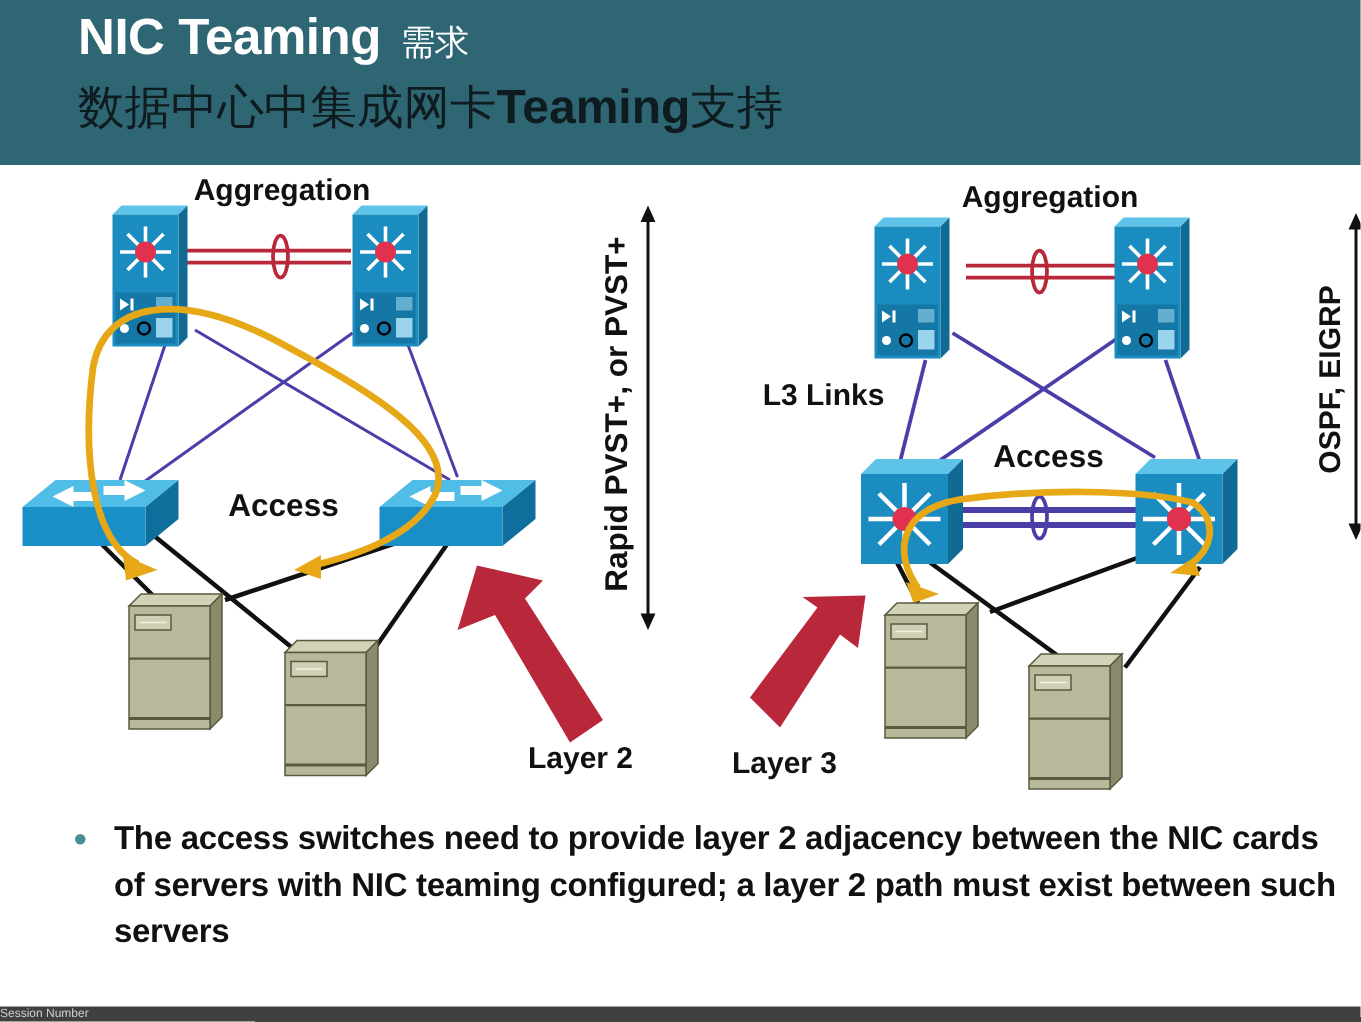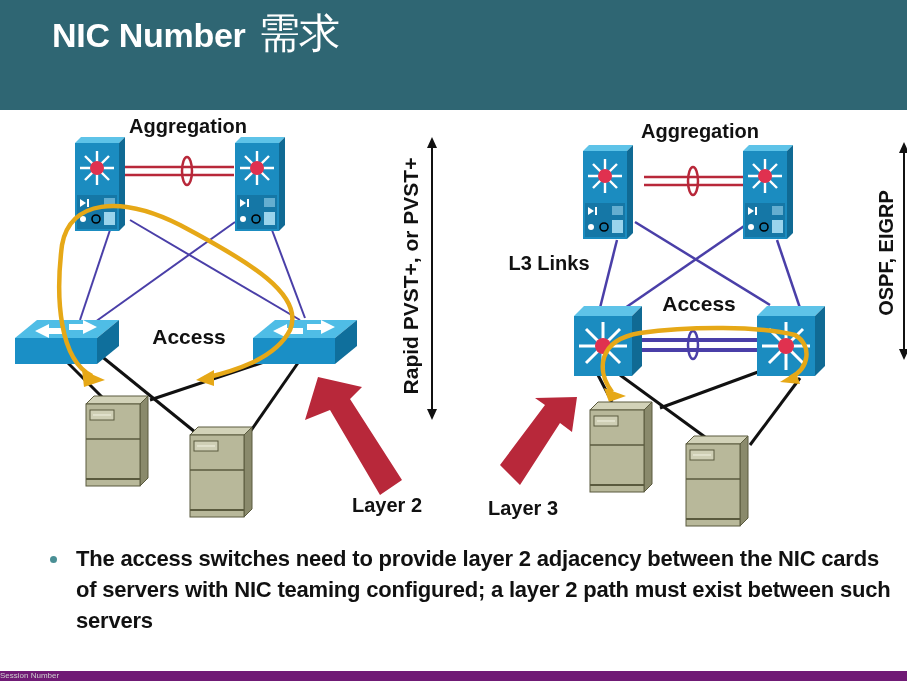--- a/index.html
+++ b/index.html
@@ -1,34 +1,35 @@
 <!DOCTYPE html>
 <html><head>
 <meta charset="utf-8">
 <style>
   html, body { margin:0; padding:0; }
   body { width:907px; height:681px; position:relative; overflow:hidden; background:#ffffff; font-family:"Liberation Sans", sans-serif; }
   .header { position:absolute; left:0; top:0; width:907px; height:110px; background:#2f6673; }
   .title1 { position:absolute; left:52px; top:6px; font-size:34px; font-weight:bold; color:#ffffff; white-space:nowrap; letter-spacing:-0.3px; }
-  .title1 .cjk { font-weight:normal; font-family:"DejaVu Sans", sans-serif; font-size:41px; margin-left:4px; }
+  .title1 .cjk { font-weight:normal; font-family:"DejaVu Sans", sans-serif; font-size:23px; margin-left:4px; }
   .title2 { position:absolute; left:52px; top:51px; font-size:31px; color:#0e1c20; white-space:nowrap; font-family:"DejaVu Sans", sans-serif; }
   .title2 b { font-family:"Liberation Sans", sans-serif; font-weight:bold; font-size:32px; }
   svg.diagram { position:absolute; left:0; top:110px; }
   .lbl { font-family:"Liberation Sans", sans-serif; font-weight:bold; fill:#111; }
   .bullet-area { position:absolute; left:50px; top:543px; width:840px; }
   .bullet-dot { position:absolute; left:0; top:13px; width:7px; height:7px; border-radius:50%; background:#4a8f95; }
   .bullet-text { position:absolute; left:26px; top:0; font-size:22px; font-weight:bold; color:#111; line-height:31px; width:820px; font-family:"Liberation Sans", sans-serif; letter-spacing:-0.2px; }
-  .footer { position:absolute; left:0; top:671px; width:907px; height:10px; background:#701a75; }
+  .footer { position:absolute; left:0; top:671px; width:907px; height:10px; background:#404040; }
   .footer span { position:absolute; left:0; top:0; font-size:8px; color:#cfcfcf; line-height:10px; }
 </style>
 </head>
 <body>
 
 <div class="header">
-  <div class="title1"><span>NIC Number</span> <span class="cjk">需求</span></div>
+  <div class="title1"><span>NIC Teaming</span> <span class="cjk">需求</span></div>
+  <div class="title2"><span>数据中心中集成网卡</span><b>Teaming</b><span>支持</span></div>
 </div>
 
 <svg class="diagram" width="907" height="430" viewBox="0 110 907 430">
   <defs>
     <g id="mls-icon">
 
       <polygon points="0,6 6,0 50,0 44,6" fill="#5ec3e8"></polygon>
       <polygon points="44,6 50,0 50,88 44,94" fill="#106a94"></polygon>
       <rect x="0" y="6" width="44" height="88" fill="#1b8cc0"></rect>
       <g stroke="#ffffff" stroke-width="2.4">

